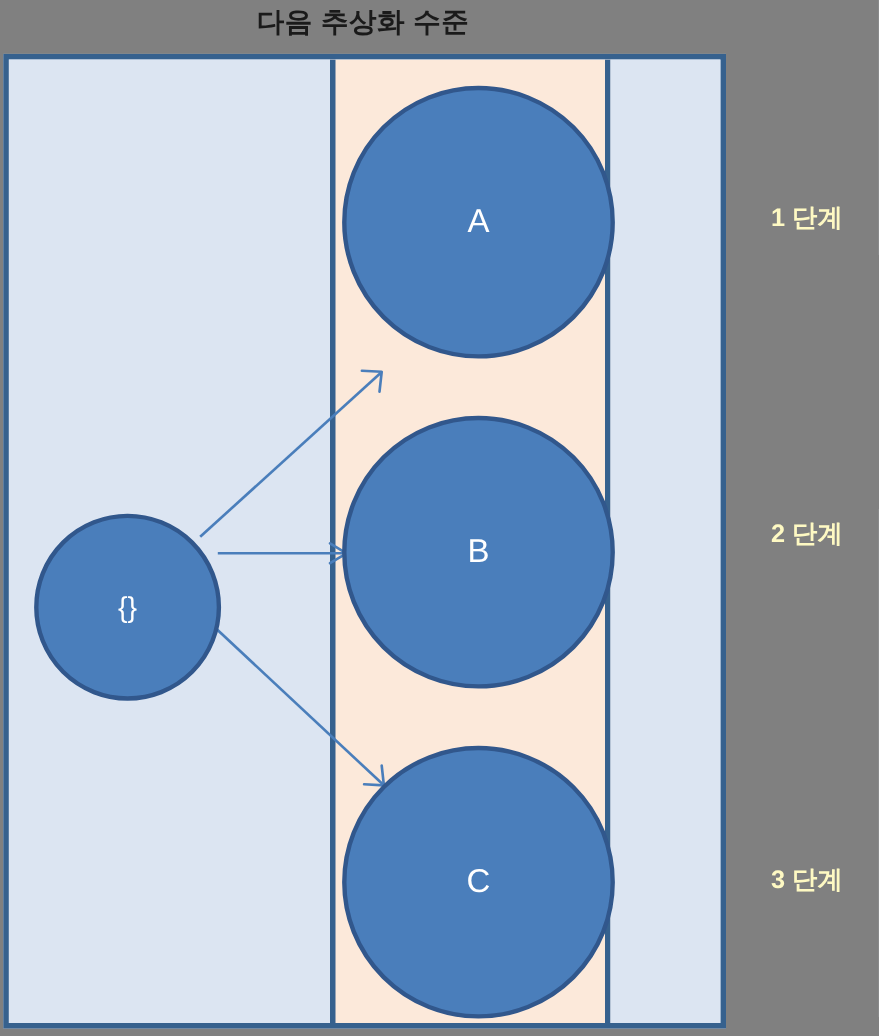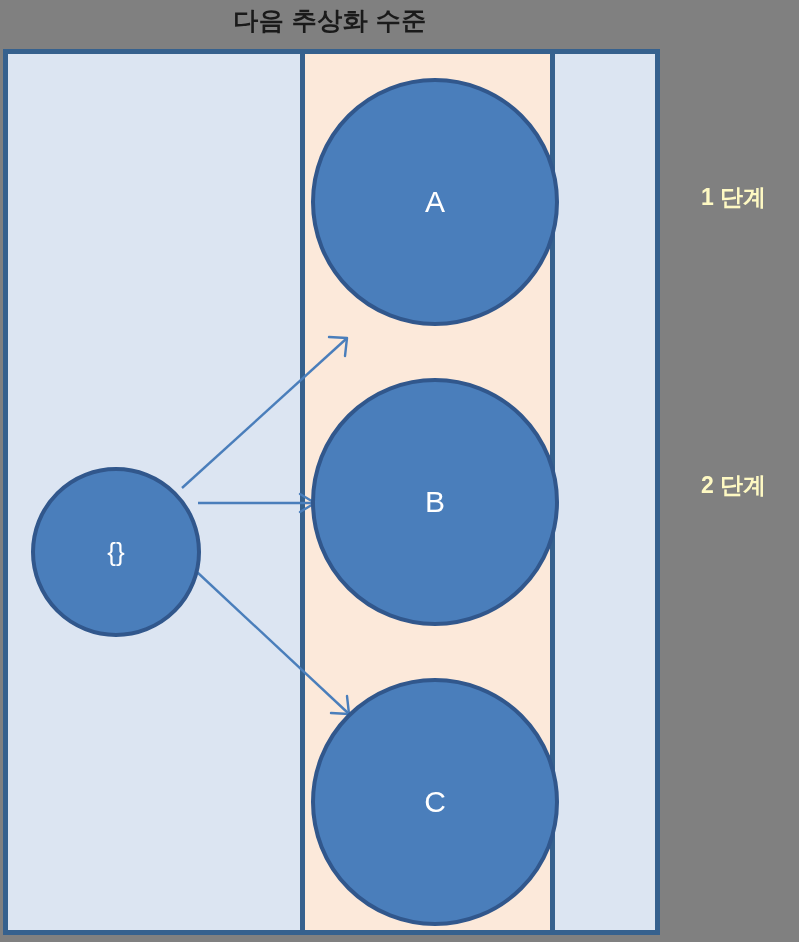--- a/index.html
+++ b/index.html
@@ -186,14 +186,15 @@
     </div>
 
     <div id="node-c" class="node">
       <span class="node-label">C</span>
     </div>
 
   </div>
 
   <div id="stage-1" class="stage-label">1 단계</div>
   <div id="stage-2" class="stage-label">2 단계</div>
+  <div id="stage-3" class="stage-label">3 단계</div>
 
 </div>
 
 </body></html>

